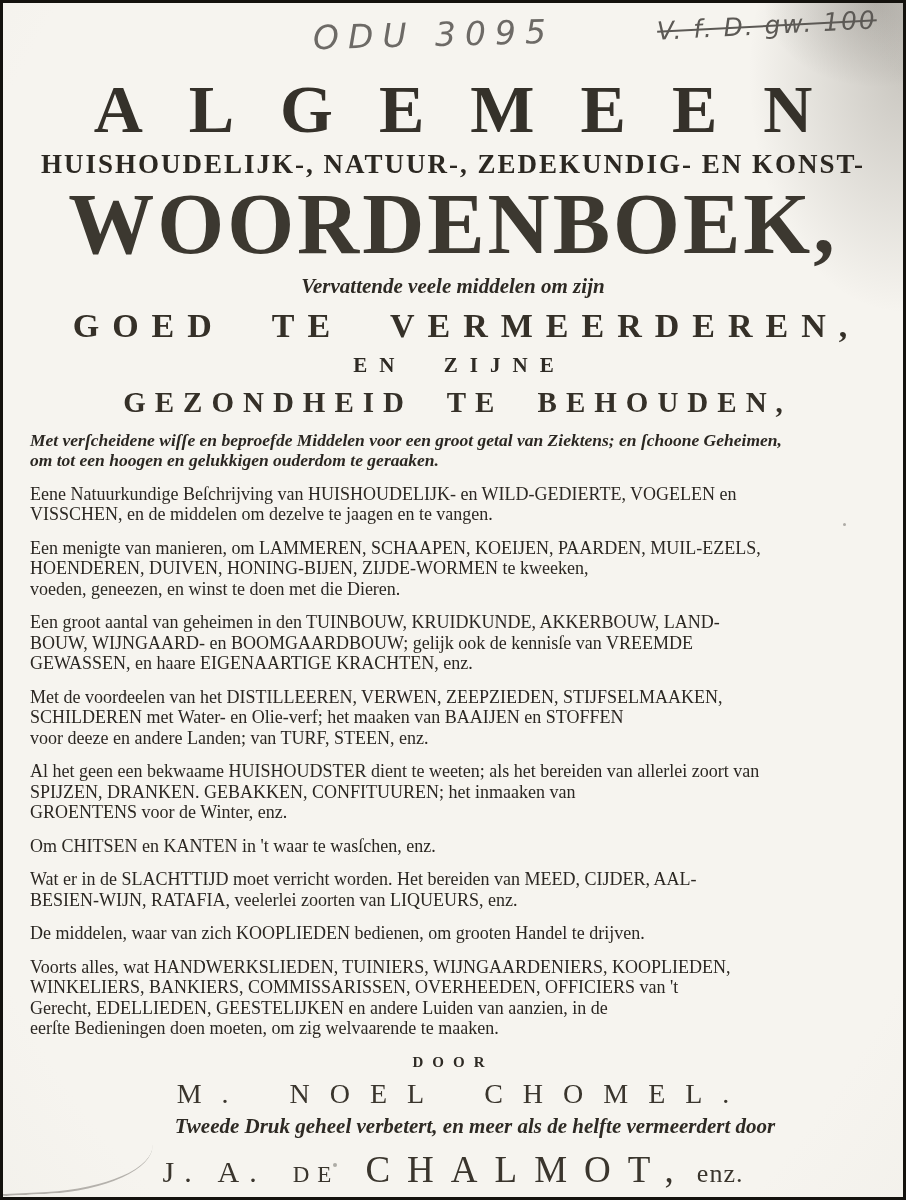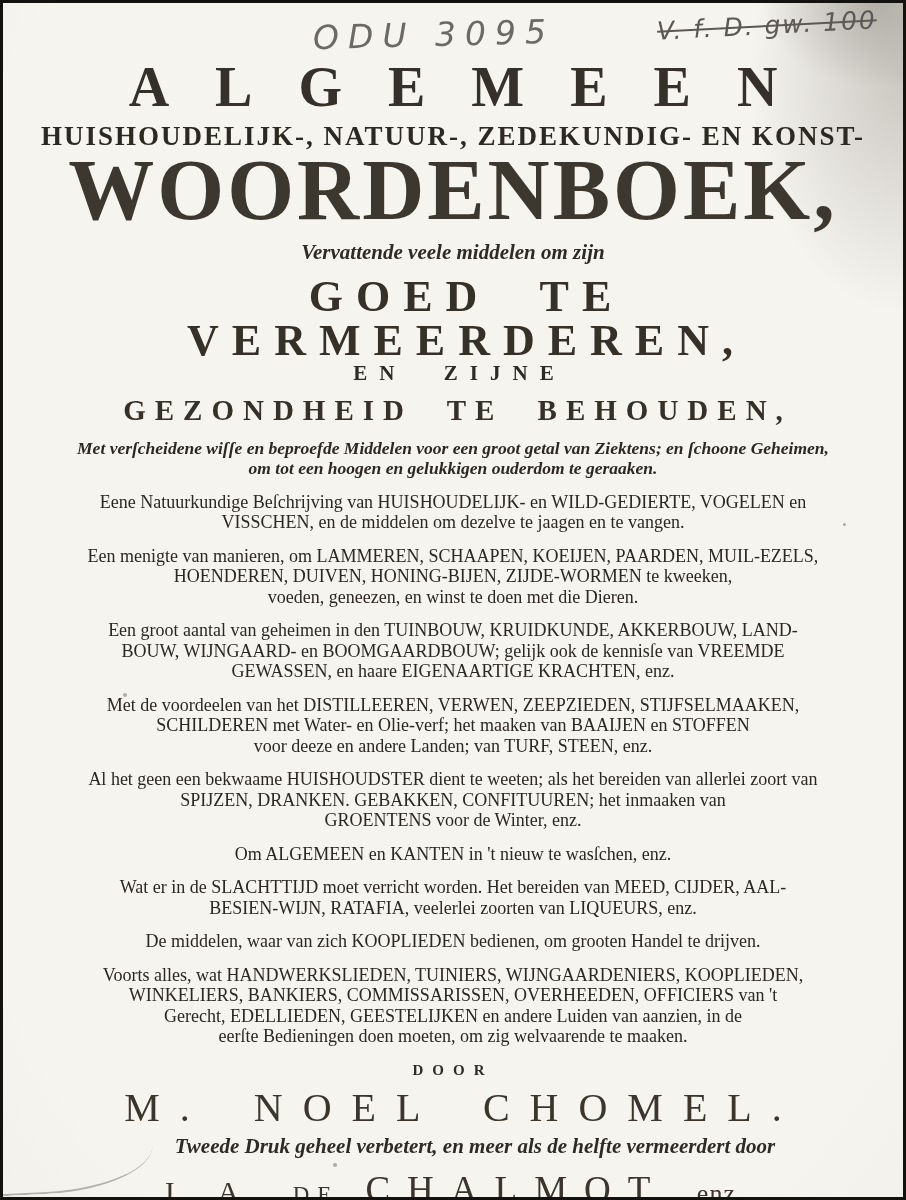--- a/index.html
+++ b/index.html
@@ -32,45 +32,45 @@
     font-family:"DejaVu Sans", sans-serif;
     font-style:italic;
     color:#6d6a66;
   }
   .hand.shelf{left:310px;top:6px;font-size:33px;letter-spacing:9px;transform:rotate(-1.5deg);}
   .hand.owner{right:26px;top:2px;font-size:25px;color:#5c5955;text-decoration:line-through;transform:rotate(-3deg);letter-spacing:2px;}
 
   .c{text-align:center;}
 
   .kicker{
-    font-size:56px;font-weight:bold;letter-spacing:46px;padding-left:46px;
-    color:#35312a;line-height:1.0;margin-top:0px;
+    font-size:68px;font-weight:bold;letter-spacing:46px;padding-left:46px;
+    color:#35312a;line-height:1.0;margin-top:16px;
   }
   .subtitle{
     font-size:27px;font-weight:bold;letter-spacing:2px;color:#2c2822;
     margin-top:8px;line-height:1.0;
   }
   .main-title{
     font-size:86px;font-weight:bold;letter-spacing:3px;color:#3c3830;
-    line-height:.95;
+    line-height:.95;margin-top:6px;
   }
   .tagline{font-size:21px;font-style:italic;font-weight:bold;margin-top:10px;line-height:1;}
-  .motto1{font-size:44px;font-weight:bold;letter-spacing:13px;word-spacing:26px;padding-left:7px;margin-top:12px;line-height:1;color:#353028;margin-left:20px;}
-  .motto2{font-size:21px;font-weight:bold;letter-spacing:12px;word-spacing:20px;padding-left:13px;line-height:1;}
+  .motto1{font-size:34px;font-weight:bold;letter-spacing:13px;word-spacing:26px;padding-left:7px;margin-top:12px;line-height:1;color:#353028;margin-left:20px;}
+  .motto2{font-size:21px;font-weight:bold;letter-spacing:12px;word-spacing:20px;padding-left:13px;margin-top:12px;line-height:1;}
   .motto3{font-size:29px;font-weight:bold;letter-spacing:9px;word-spacing:18px;padding-left:9px;margin-top:12px;line-height:1;color:#353028;}
 
   .paras{width:846px;margin:14px auto 0;}
   .para{
-    font-size:18px;line-height:1.14;text-align:center;
+    font-size:18px;line-height:1.14;text-align:left;
     white-space:pre-line;margin-top:13px;color:#2b2722;
   }
   .para.italic{font-style:italic;font-weight:bold;font-size:17.5px;}
 
   .door{font-size:15px;font-weight:bold;letter-spacing:9px;margin-top:16px;line-height:1;}
-  .author{font-size:40px;letter-spacing:20px;word-spacing:14px;padding-left:20px;margin-top:10px;line-height:1;color:#3a352d;}
+  .author{font-size:28px;letter-spacing:20px;word-spacing:14px;padding-left:20px;margin-top:10px;line-height:1;color:#3a352d;}
   .edition{font-size:21px;font-style:italic;font-weight:bold;margin-top:8px;line-height:1;padding-left:44px;}
   .editor{margin-top:14px;line-height:1;color:#3a352d;}
   .editor .initials{font-size:30px;letter-spacing:10px;margin-right:26px;}
   .editor .particle{font-size:23px;letter-spacing:8px;margin-right:26px;}
   .editor .surname{font-size:37px;letter-spacing:17px;}
   .editor .suffix{font-size:26px;letter-spacing:1px;margin-left:6px;}
 </style>
 </head>
 <body>
 
@@ -99,21 +99,21 @@
 voeden, geneezen, en winst te doen met die Dieren.</div>
     <div class="para">Een groot aantal van geheimen in den TUINBOUW, KRUIDKUNDE, AKKERBOUW, LAND-
 BOUW, WIJNGAARD- en BOOMGAARDBOUW; gelijk ook de kennisſe van VREEMDE
 GEWASSEN, en haare EIGENAARTIGE KRACHTEN, enz.</div>
     <div class="para">Met de voordeelen van het DISTILLEEREN, VERWEN, ZEEPZIEDEN, STIJFSELMAAKEN,
 SCHILDEREN met Water- en Olie-verf; het maaken van BAAIJEN en STOFFEN
 voor deeze en andere Landen; van TURF, STEEN, enz.</div>
     <div class="para">Al het geen een bekwaame HUISHOUDSTER dient te weeten; als het bereiden van allerlei zoort van
 SPIJZEN, DRANKEN. GEBAKKEN, CONFITUUREN; het inmaaken van
 GROENTENS voor de Winter, enz.</div>
-    <div class="para">Om ALGEMEEN en KANTEN in 't nieuw te wasſchen, enz.</div>
+    <div class="para">Om CHITSEN en KANTEN in 't waar te wasſchen, enz.</div>
     <div class="para">Wat er in de SLACHTTIJD moet verricht worden.  Het bereiden van MEED, CIJDER, AAL-
 BESIEN-WIJN, RATAFIA, veelerlei zoorten van LIQUEURS, enz.</div>
     <div class="para">De middelen, waar van zich KOOPLIEDEN bedienen, om grooten Handel te drijven.</div>
     <div class="para">Voorts alles, wat HANDWERKSLIEDEN, TUINIERS, WIJNGAARDENIERS, KOOPLIEDEN,
 WINKELIERS, BANKIERS, COMMISSARISSEN, OVERHEEDEN, OFFICIERS van 't
 Gerecht, EDELLIEDEN, GEESTELIJKEN en andere Luiden van aanzien, in de
 eerſte Bedieningen doen moeten, om zig welvaarende te maaken.</div>
   </div>
 
   <div class="c door">DOOR</div>

